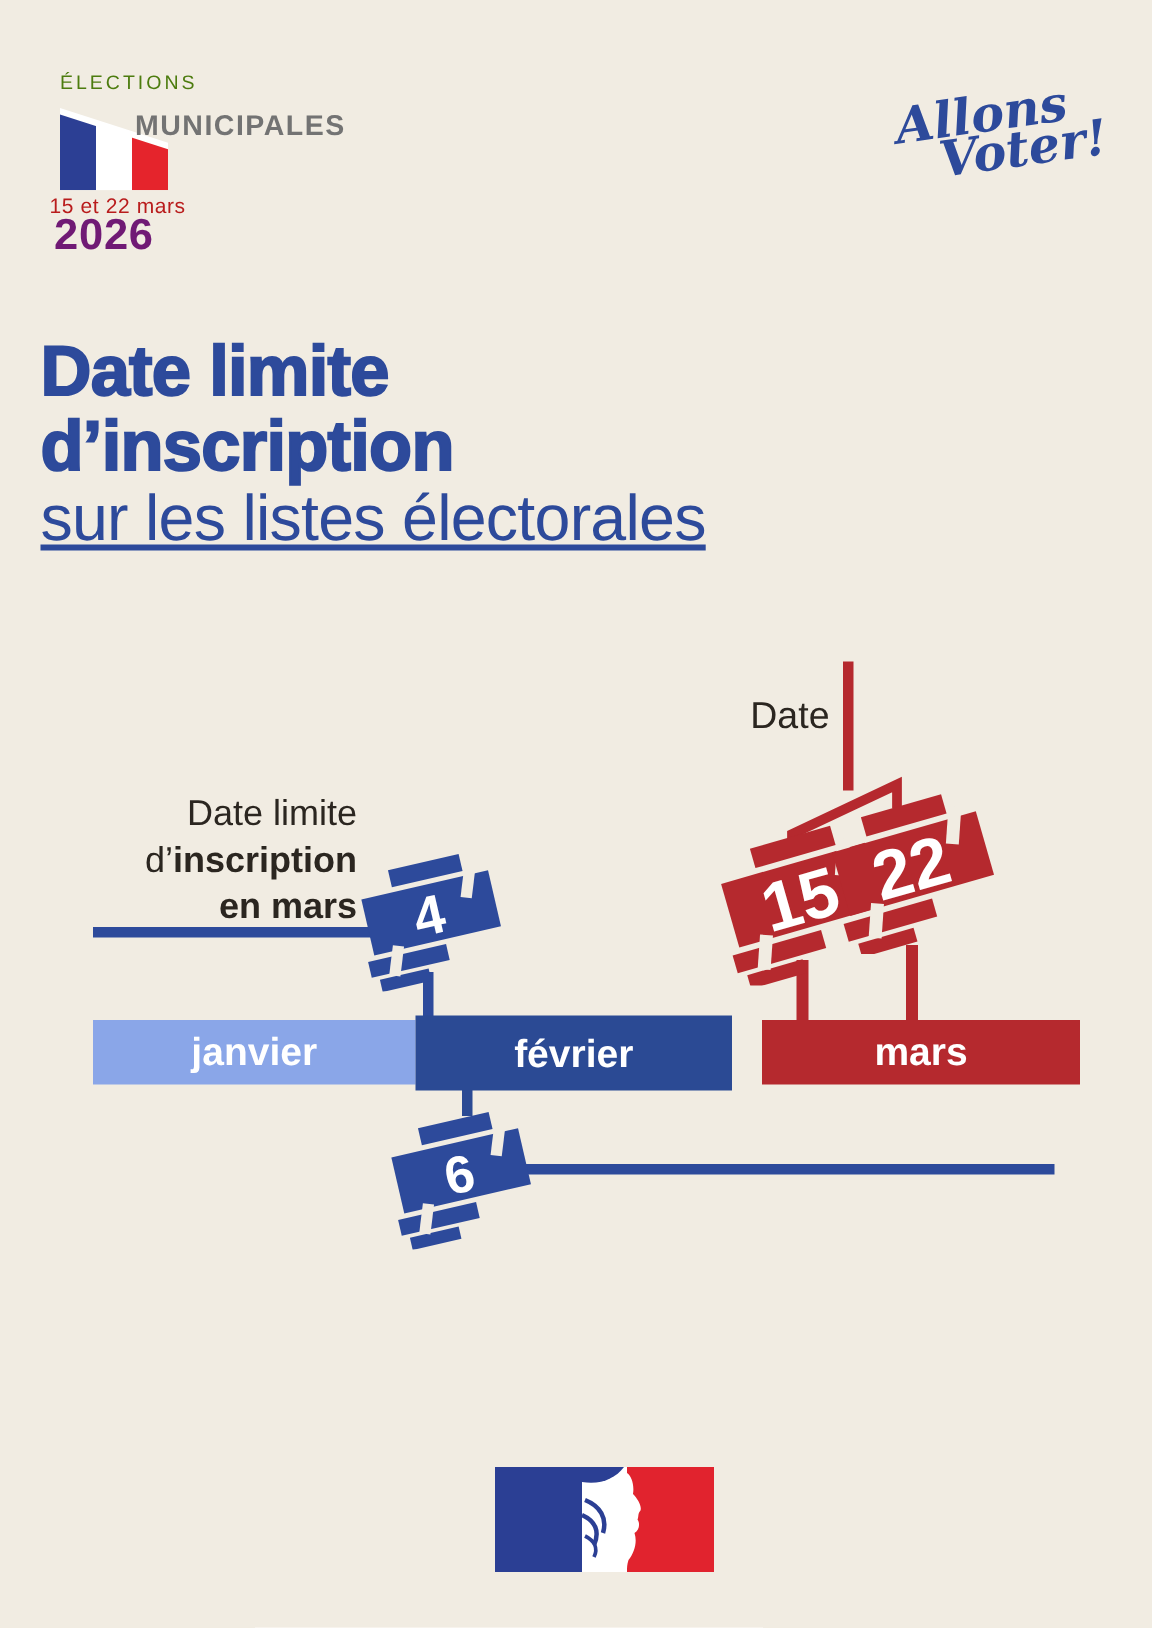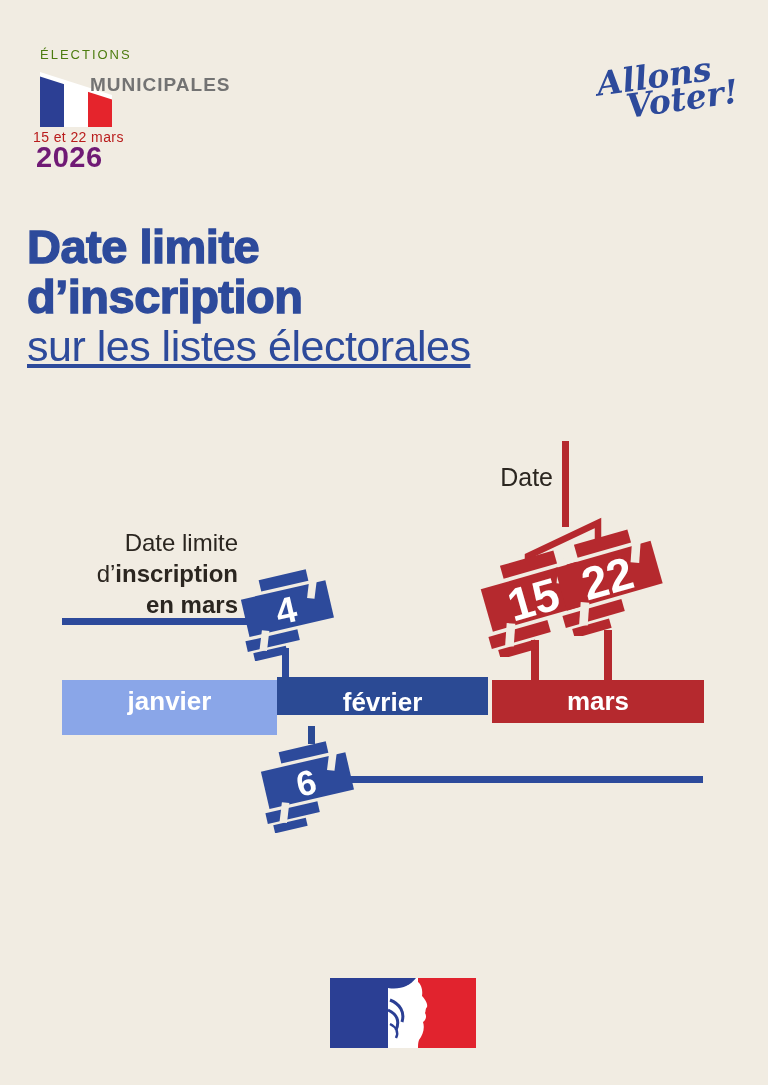--- a/index.html
+++ b/index.html
@@ -47,23 +47,23 @@
   .line-online{left:62px; top:618px; width:198px; height:7px;}
   .line-paper{left:348px; top:776px; width:355px; height:7px;}
   .line-election{left:562px; top:441px; width:7px; height:86px; background:#b5292e;}
   .stem4{left:282px; top:648px; width:7px; height:33px; background:#2d4a9b;}
   .stem6{left:308px; top:726px; width:7px; height:18px; background:#2b4a94;}
   .stem15{left:531px; top:640px; width:8px; height:41px; background:#b5292e;}
   .stem22{left:604px; top:630px; width:8px; height:51px; background:#b5292e;}
 
   
   .month{color:#ffffff; font-weight:700; font-size:26px; text-align:center;}
-  .m-jan{left:62px; top:680px; width:215px; height:55px; line-height:43px; background:#8aa6e8;}
-  .m-fev{left:277px; top:677px; width:211px; height:38px; line-height:50px; background:#2b4a94; z-index:2;}
-  .m-mar{left:492px; top:680px; width:212px; height:43px; line-height:43px; background:#b5292e;}
+  .m-jan{left:62px; top:680px; width:215px; height:43px; line-height:43px; background:#8aa6e8;}
+  .m-fev{left:277px; top:677px; width:211px; height:50px; line-height:50px; background:#2b4a94; z-index:2;}
+  .m-mar{left:508px; top:680px; width:212px; height:43px; line-height:43px; background:#b5292e;}
 
   .badge{z-index:3;}
   .badge text{font-family:"Liberation Sans", sans-serif; font-weight:700; fill:#ffffff;}
   .bracket{z-index:1;}
   .footer-logo{left:330px; top:978px; width:146px; height:70px;}
 </style>
 </head>
 <body>
 
 <div class="poster">

